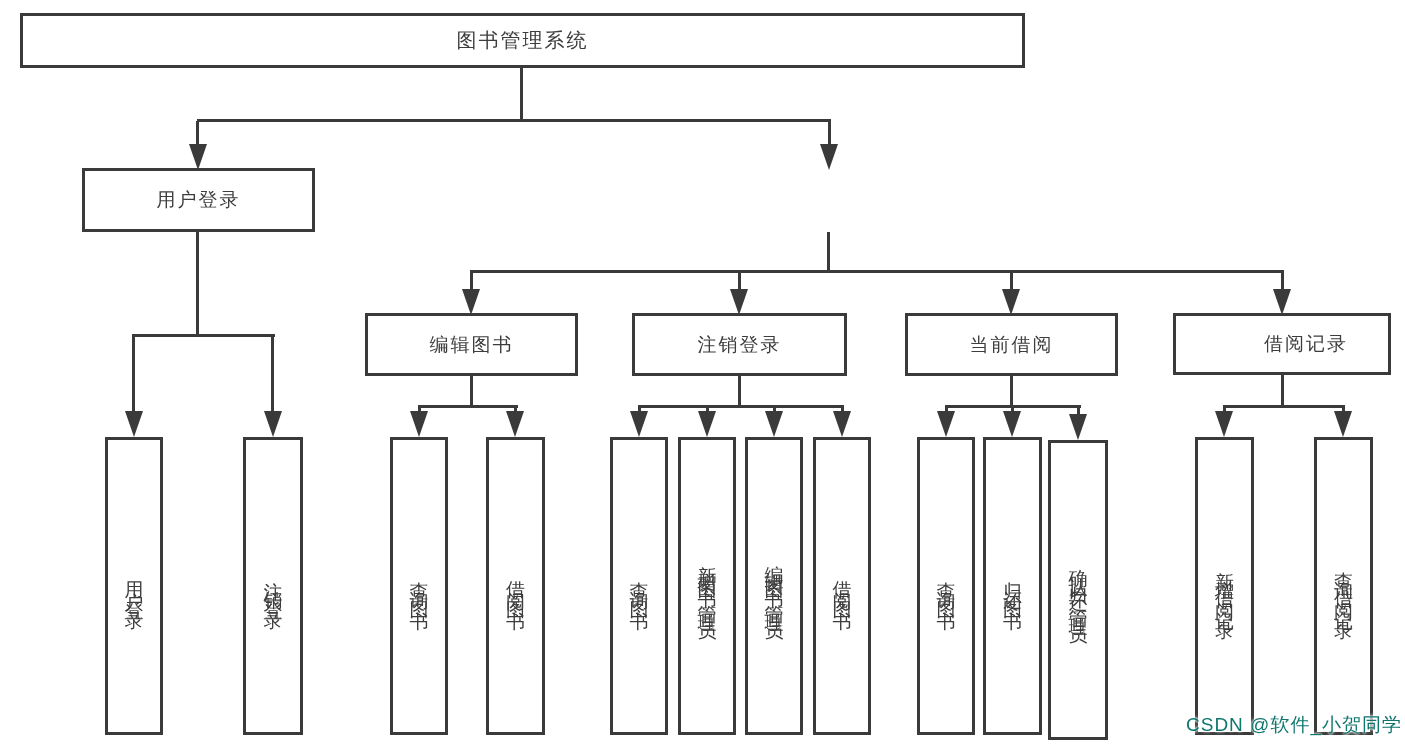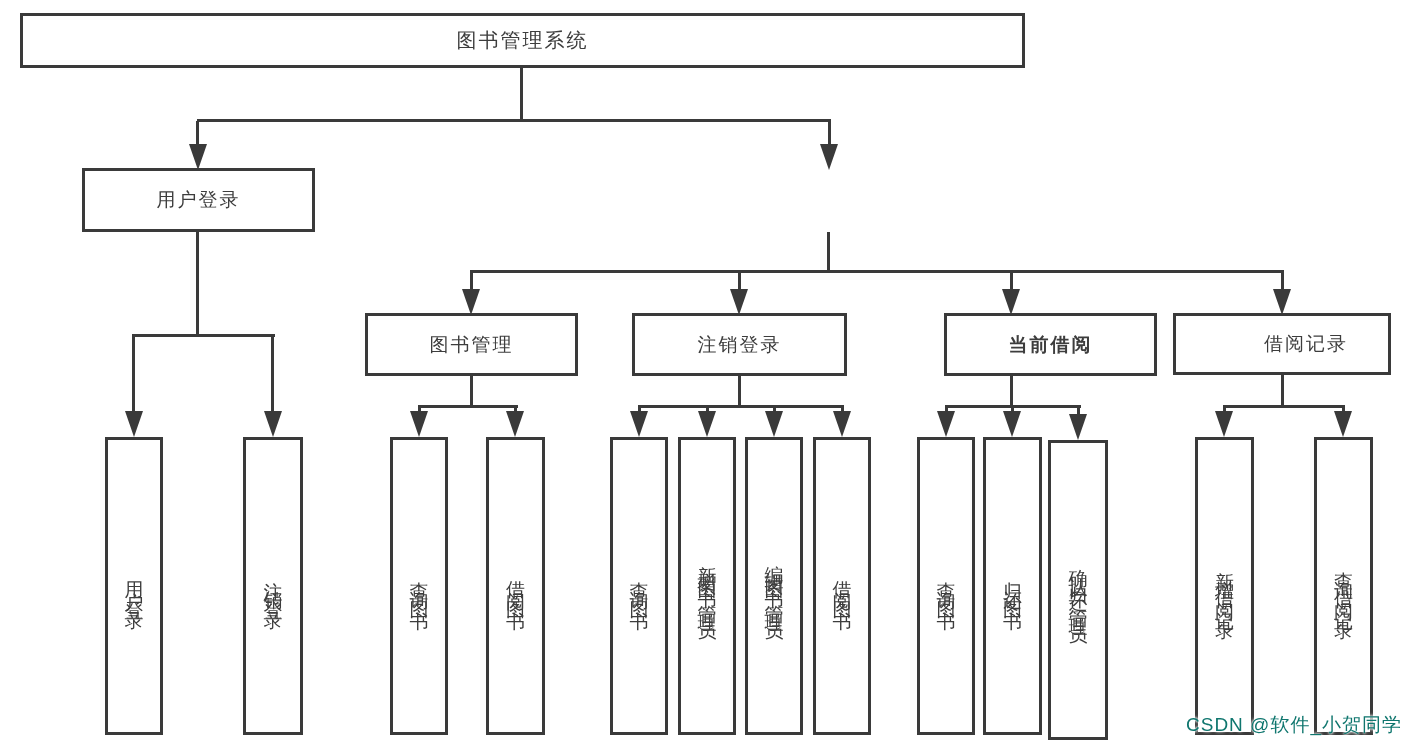--- a/index.html
+++ b/index.html
@@ -41,26 +41,26 @@
 
   <div class="box root" style="left:20px;top:13px;width:1005px;height:55px;">
     <span class="hlabel">图书管理系统</span>
   </div>
 
   <div class="box" style="left:82px;top:168px;width:233px;height:64px;">
     <span class="hlabel">用户登录</span>
   </div>
 
   <div class="box" style="left:365px;top:313px;width:213px;height:63px;">
-    <span class="hlabel">图书管理</span>
+    <span class="hlabel">编辑图书</span>
   </div>
   <div class="box" style="left:632px;top:313px;width:215px;height:63px;">
     <span class="hlabel">注销登录</span>
   </div>
-  <div class="box" style="left:944px;top:313px;width:213px;height:63px;font-weight:bold;">
+  <div class="box" style="left:905px;top:313px;width:213px;height:63px;">
     <span class="hlabel">当前借阅</span>
   </div>
   <div class="box" style="left:1173px;top:313px;width:218px;height:62px;padding-left:48px;">
     <span class="hlabel">借阅记录</span>
   </div>
 
   <div class="box" style="left:105px;top:437px;width:58px;height:298px;">
     <span class="vlabel">用户登录</span>
   </div>
   <div class="box" style="left:243px;top:437px;width:60px;height:298px;">

